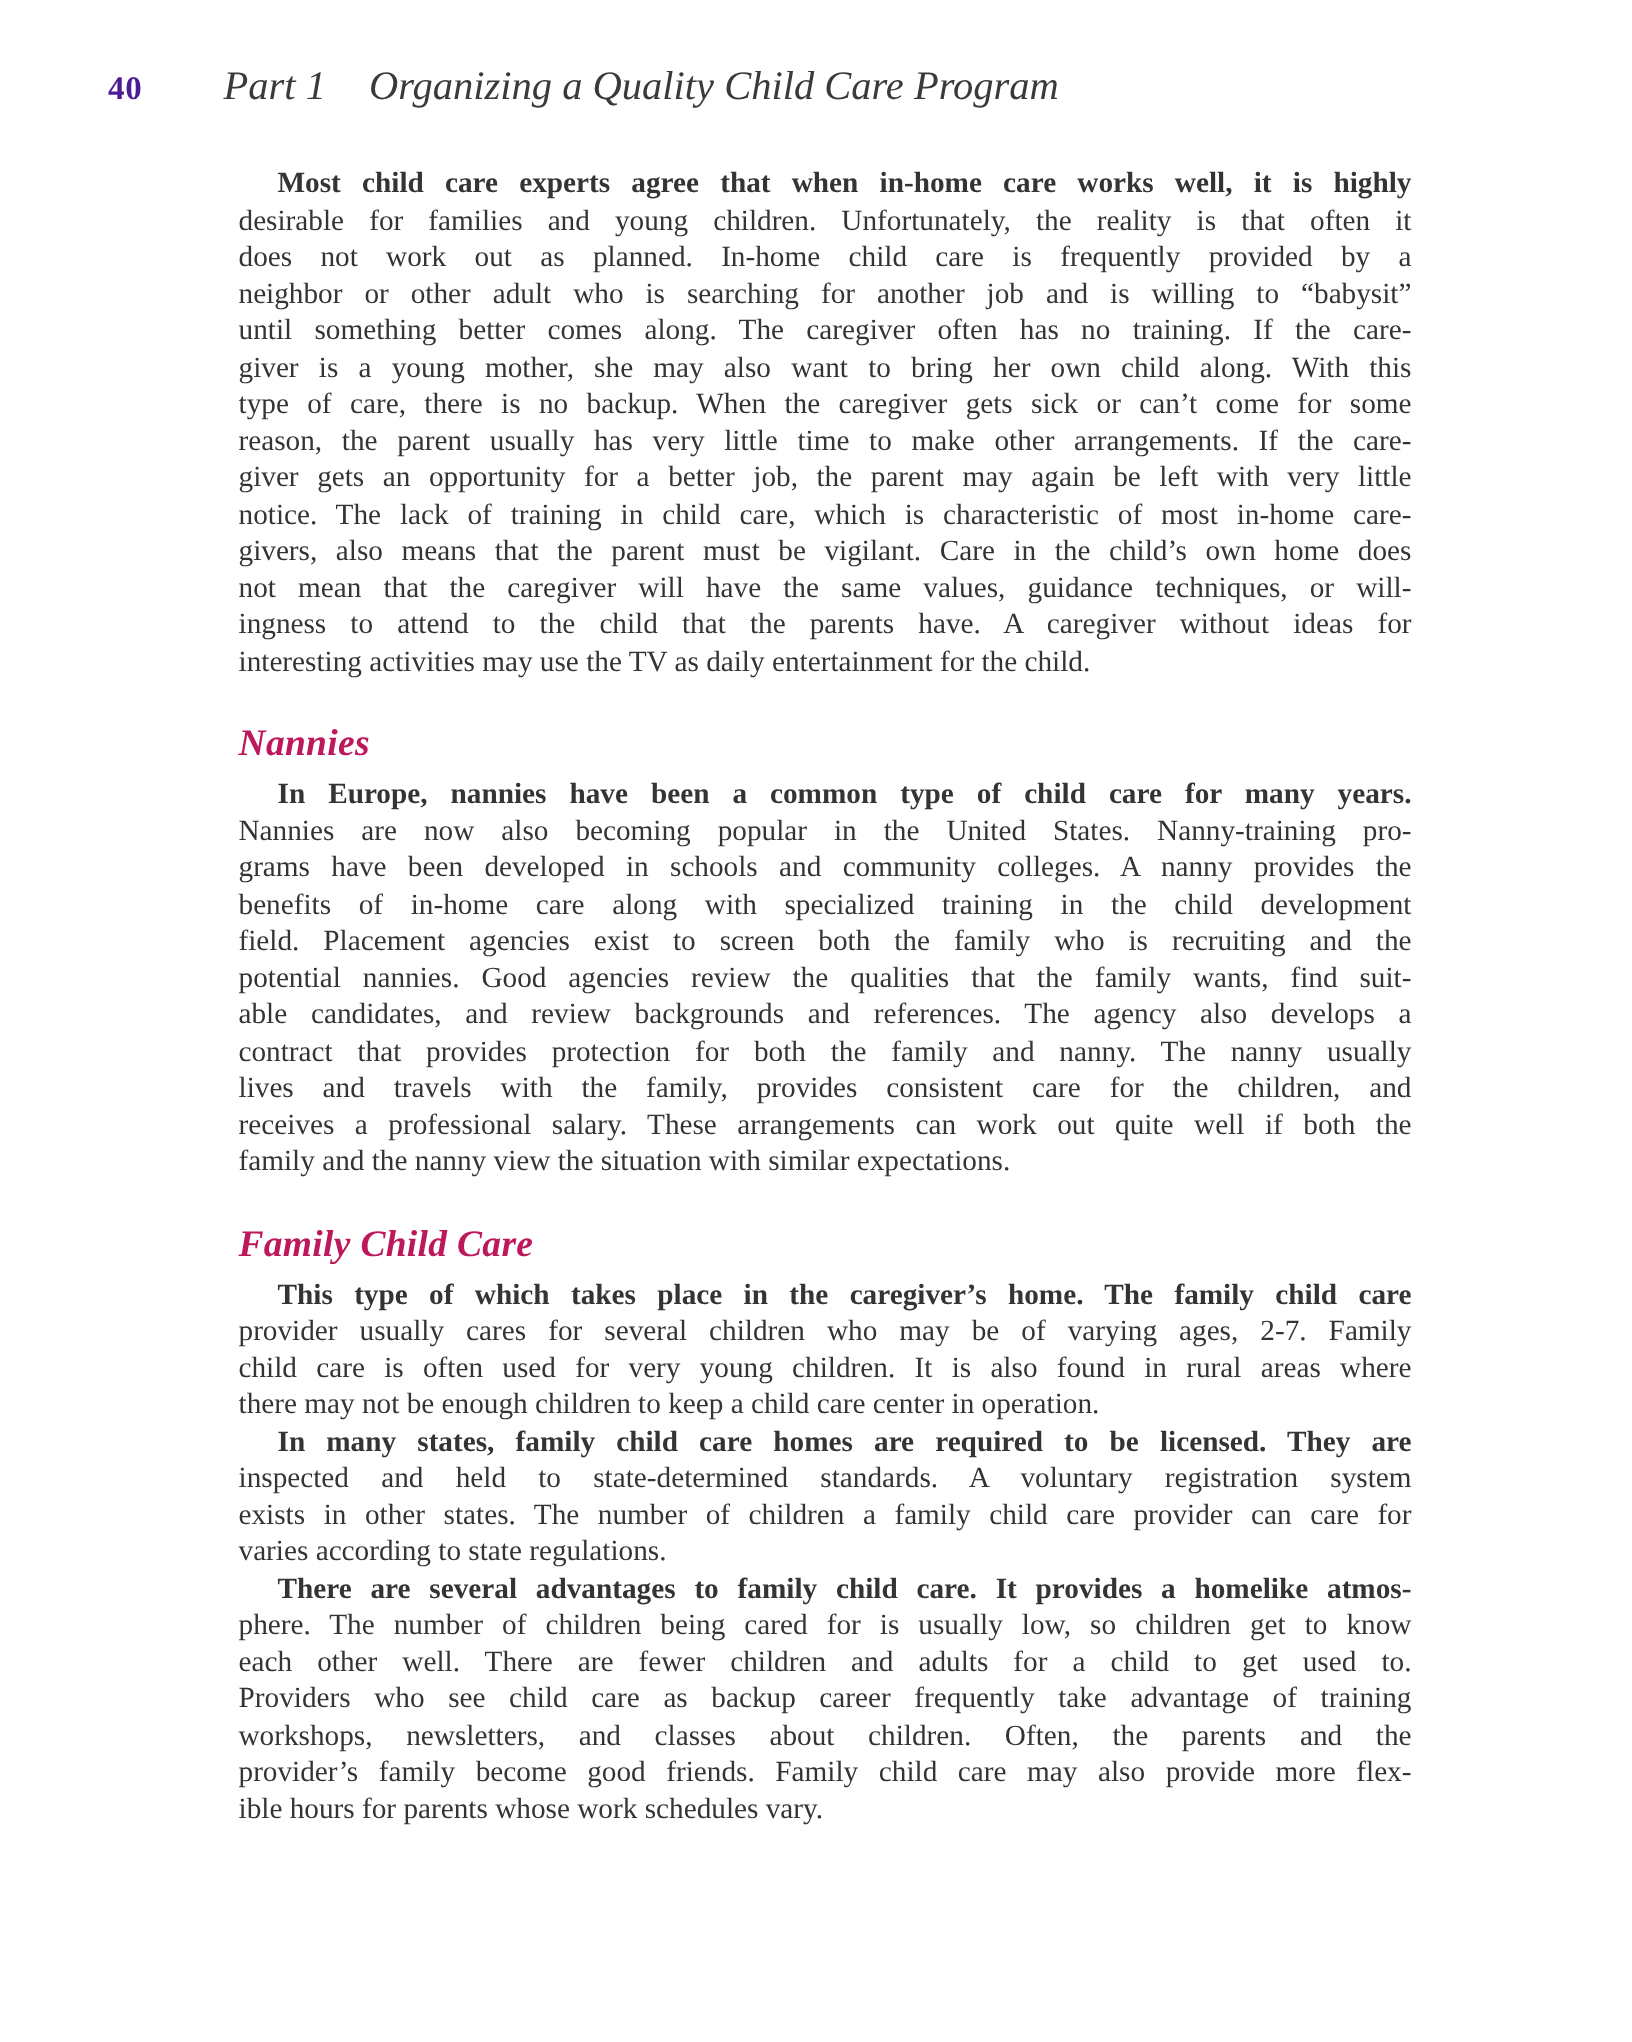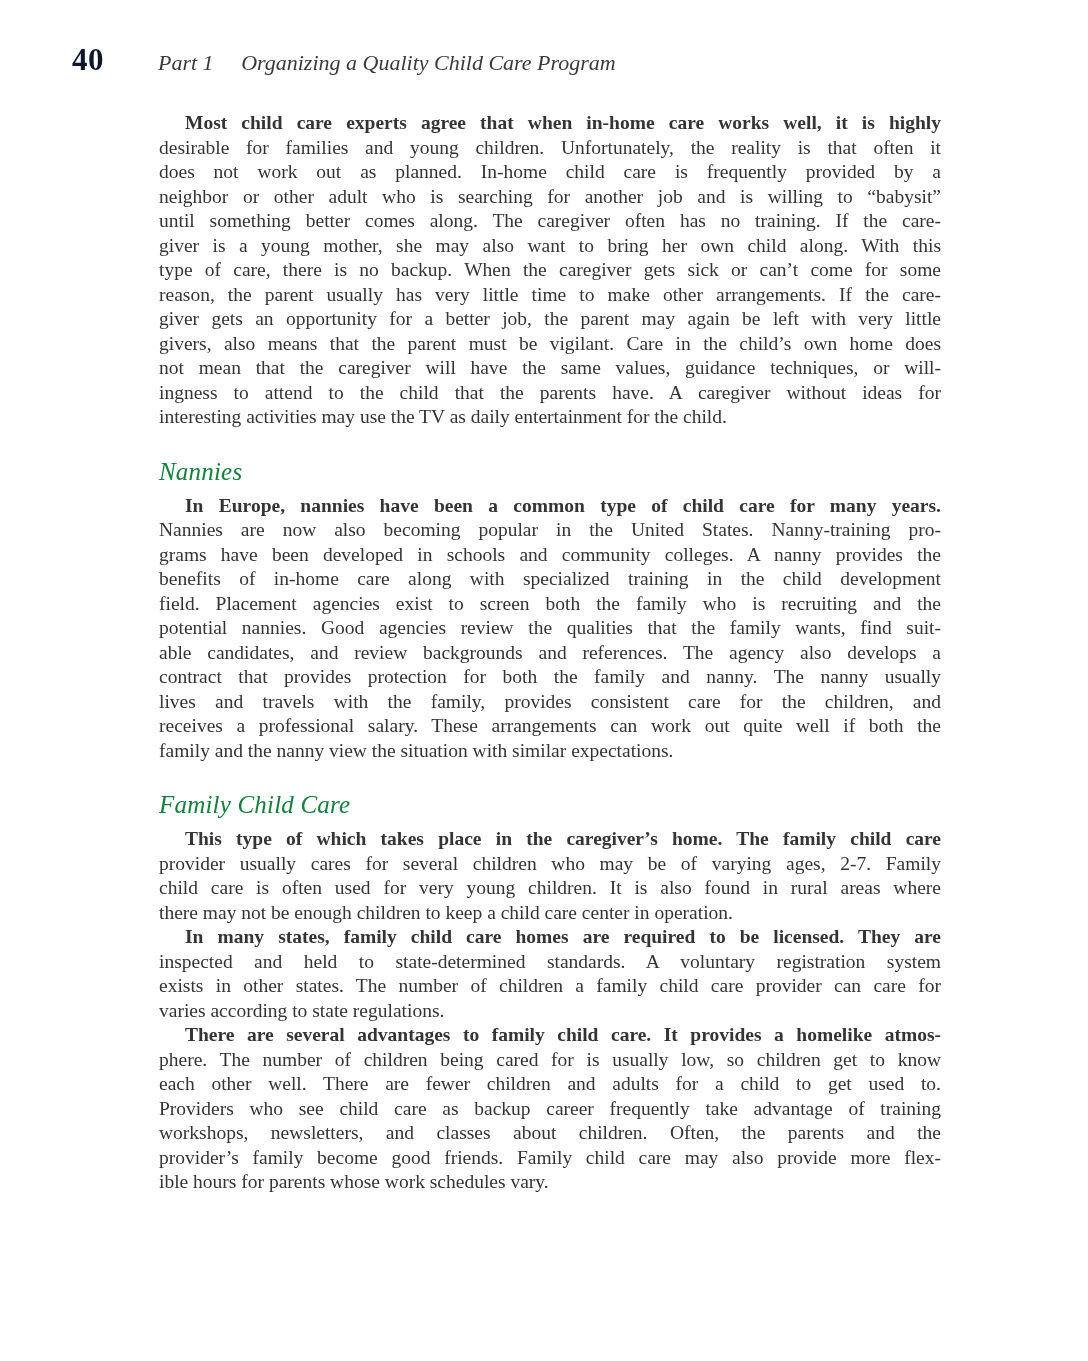--- a/index.html
+++ b/index.html
@@ -17,28 +17,28 @@
   }
   .running-header {
     position: absolute;
     top: 42px;
     left: 72px;
     right: 100px;
     display: flex;
     align-items: baseline;
   }
   .page-number {
-    font-size: 31px;
+    font-size: 22px;
     font-weight: bold;
-    color: #0f172a;
+    color: #4c1d95;
     letter-spacing: 0.5px;
   }
   .header-text {
     margin-left: 54px;
-    font-size: 22px;
+    font-size: 27px;
     font-style: italic;
     color: #3a3a3a;
   }
   .header-part {
     margin-right: 22px;
   }
   .page-body {
     position: absolute;
     left: 159px;
     top: 111px;
@@ -63,22 +63,22 @@
   }
   .line.last {
     text-align: center;
     text-align-last: left;
   }
   .section-heading {
     margin: 27px 0 7px 0;
     font-size: 25px;
     line-height: 30px;
     font-style: italic;
-    font-weight: normal;
-    color: #15803d;
+    font-weight: bold;
+    color: #be185d;
     letter-spacing: 0.2px;
   }
 </style>
 </head>
 <body>
 
 <div class="page">
   <div class="running-header">
     <span class="page-number">40</span>
     <span class="header-text">
@@ -90,20 +90,21 @@
       <div class="paragraph">
         <div class="line first">Most child care experts agree that when in-home care works well, it is highly</div>
         <div class="line">desirable for families and young children. Unfortunately, the reality is that often it</div>
         <div class="line">does not work out as planned. In-home child care is frequently provided by a</div>
         <div class="line">neighbor or other adult who is searching for another job and is willing to “babysit”</div>
         <div class="line">until something better comes along. The caregiver often has no training. If the care-</div>
         <div class="line">giver is a young mother, she may also want to bring her own child along. With this</div>
         <div class="line">type of care, there is no backup. When the caregiver gets sick or can’t come for some</div>
         <div class="line">reason, the parent usually has very little time to make other arrangements. If the care-</div>
         <div class="line">giver gets an opportunity for a better job, the parent may again be left with very little</div>
+        <div class="line">notice. The lack of training in child care, which is characteristic of most in-home care-</div>
         <div class="line">givers, also means that the parent must be vigilant. Care in the child’s own home does</div>
         <div class="line">not mean that the caregiver will have the same values, guidance techniques, or will-</div>
         <div class="line">ingness to attend to the child that the parents have. A caregiver without ideas for</div>
         <div class="line last">interesting activities may use the TV as daily entertainment for the child.</div>
       </div>
       <h2 class="section-heading">Nannies</h2>
       <div class="paragraph">
         <div class="line first">In Europe, nannies have been a common type of child care for many years.</div>
         <div class="line">Nannies are now also becoming popular in the United States. Nanny-training pro-</div>
         <div class="line">grams have been developed in schools and community colleges. A nanny provides the</div>

